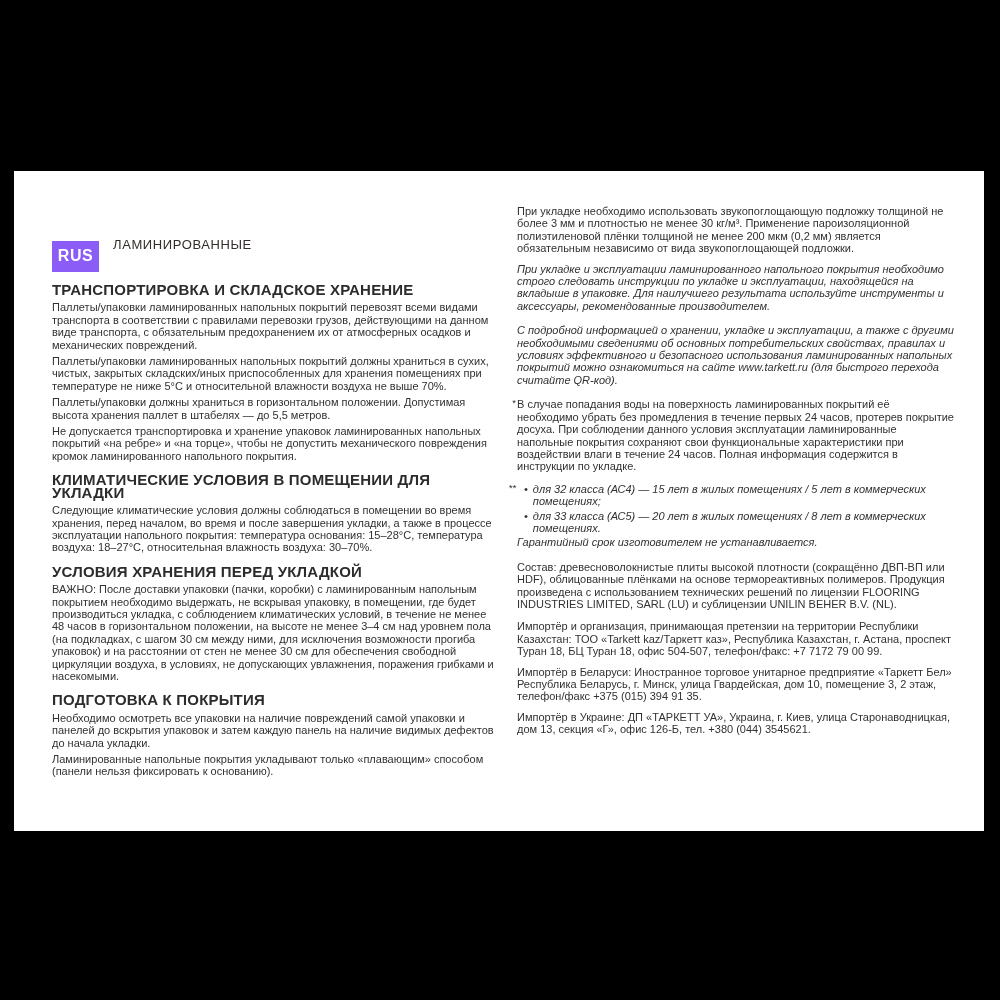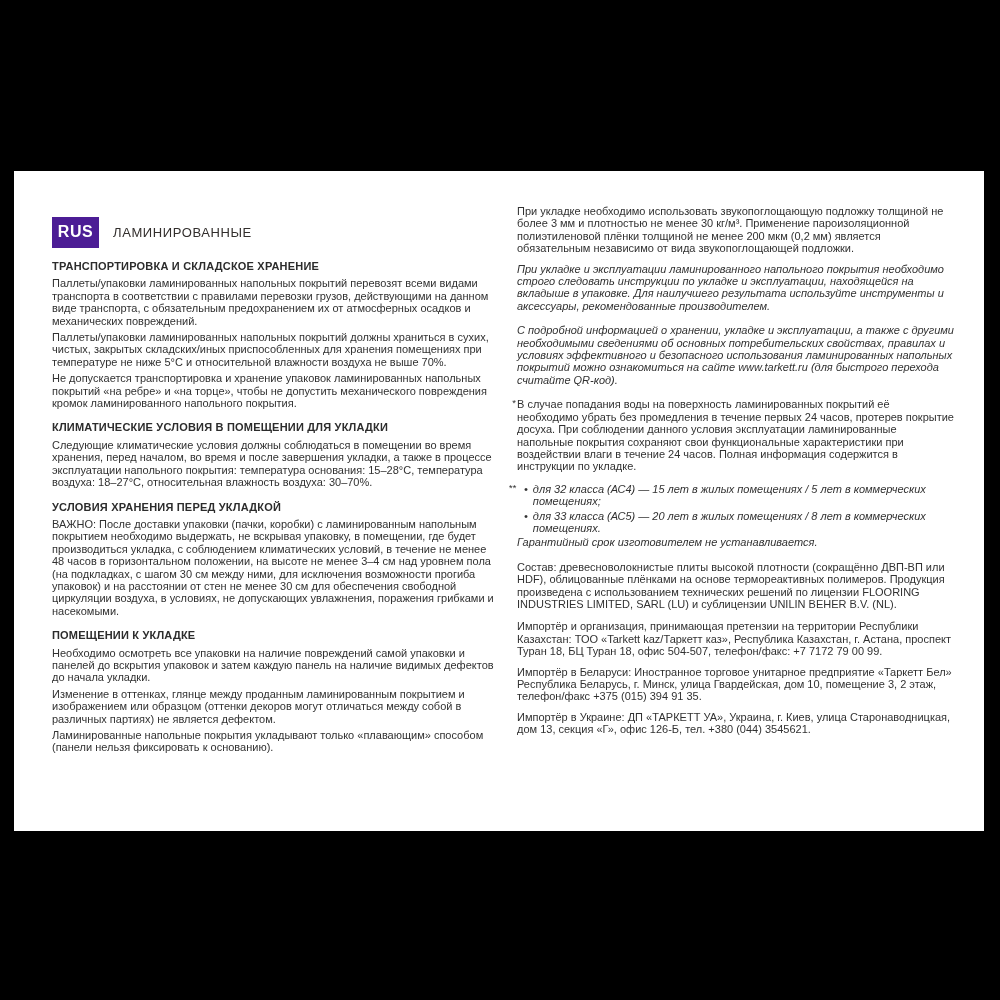--- a/index.html
+++ b/index.html
@@ -12,29 +12,29 @@
     position:absolute;left:14px;top:171px;width:970px;height:660px;
     background:#fff;color:#313131;
   }
   .col{position:absolute;font-size:11px;line-height:12.4px;}
   .col-left{left:38px;top:46px;width:446px;}
   .col-right{left:503px;top:34px;width:437px;}
 
   
   .header{display:flex;align-items:center;gap:14px;margin-bottom:2px;}
   .badge{
-    width:47px;height:31px;background:#4c1d95;color:#fff;
+    width:47px;height:31px;background:#8b5cf6;color:#fff;
     display:flex;align-items:center;justify-content:center;
-    font-weight:bold;font-size:16px;letter-spacing:.5px;
+    font-weight:bold;font-size:16px;letter-spacing:.5px;margin-top:24px;
   }
   .title{font-size:13px;line-height:21px;color:#322e2c;letter-spacing:.6px;}
 
   
   .sec{
-    font-size:11px;font-weight:bold;letter-spacing:.2px;color:#2c2c2c;
+    font-size:15px;font-weight:bold;letter-spacing:.2px;color:#2c2c2c;
     margin:12px 0 5px 0;
   }
   p{margin:0 0 4px 0;}
   .col-right p{margin:0 0 8px 0;}
   .tight{margin-bottom:0;}
   .mb12{margin-bottom:12px !important;font-style:italic;}
   .mb10{margin-bottom:10px !important;}
 
   
   .note{position:relative;margin:0 0 10px 0;}
@@ -55,31 +55,31 @@
     <div class="header">
       <div class="badge">RUS</div>
       <div class="title">
         <div>ЛАМИНИРОВАННЫЕ</div>
       </div>
     </div>
 
     <div class="sec">ТРАНСПОРТИРОВКА И СКЛАДСКОЕ ХРАНЕНИЕ</div>
     <p>Паллеты/упаковки ламинированных напольных покрытий перевозят всеми видами транспорта в соответствии с правилами перевозки грузов, действующими на данном виде транспорта, с обязательным предохранением их от атмосферных осадков и механических повреждений.</p>
     <p>Паллеты/упаковки ламинированных напольных покрытий должны храниться в сухих, чистых, закрытых складских/иных приспособленных для хранения помещениях при температуре не ниже 5°С и относительной влажности воздуха не выше 70%.</p>
+    <p>Паллеты/упаковки должны храниться в горизонтальном положении. Допустимая высота хранения паллет в штабелях — до 5,5 метров.</p>
     <p>Не допускается транспортировка и хранение упаковок ламинированных напольных покрытий «на ребре» и «на торце», чтобы не допустить механического повреждения кромок ламинированного напольного покрытия.</p>
 
     <div class="sec">КЛИМАТИЧЕСКИЕ УСЛОВИЯ В ПОМЕЩЕНИИ ДЛЯ УКЛАДКИ</div>
     <p class="tight">Следующие климатические условия должны соблюдаться в помещении во время хранения, перед началом, во время и после завершения укладки, а также в процессе эксплуатации напольного покрытия: температура основания: 15–28°С, температура воздуха: 18–27°С, относительная влажность воздуха: 30–70%.</p>
 
     <div class="sec">УСЛОВИЯ ХРАНЕНИЯ ПЕРЕД УКЛАДКОЙ</div>
     <p>ВАЖНО: После доставки упаковки (пачки, коробки) с ламинированным напольным покрытием необходимо выдержать, не вскрывая упаковку, в помещении, где будет производиться укладка, с соблюдением климатических условий, в течение не менее 48 часов в горизонтальном положении, на высоте не менее 3–4 см над уровнем пола (на подкладках, с шагом 30 см между ними, для исключения возможности прогиба упаковок) и на расстоянии от стен не менее 30 см для обеспечения свободной циркуляции воздуха, в условиях, не допускающих увлажнения, поражения грибками и насекомыми.</p>
 
-    <div class="sec">ПОМЕЩЕНИИ К УКЛАДКЕ</div>
+    <div class="sec">ПОДГОТОВКА К ПОКРЫТИЯ</div>
     <p>Необходимо осмотреть все упаковки на наличие повреждений самой упаковки и панелей до вскрытия упаковок и затем каждую панель на наличие видимых дефектов до начала укладки.</p>
-    <p>Изменение в оттенках, глянце между проданным ламинированным покрытием и изображением или образцом (оттенки декоров могут отличаться между собой в различных партиях) не является дефектом.</p>
     <p>Ламинированные напольные покрытия укладывают только «плавающим» способом (панели нельзя фиксировать к основанию).</p>
   </div>
 
   <div class="col col-right">
 
     <p>При укладке необходимо использовать звукопоглощающую подложку толщиной не более 3 мм и плотностью не менее 30 кг/м³. Применение пароизоляционной полиэтиленовой плёнки толщиной не менее 200 мкм (0,2 мм) является обязательным независимо от вида звукопоглощающей подложки.</p>
     <p class="mb12">При укладке и эксплуатации ламинированного напольного покрытия необходимо строго следовать инструкции по укладке и эксплуатации, находящейся на вкладыше в упаковке. Для наилучшего результата используйте инструменты и аксессуары, рекомендованные производителем.</p>
     <p class="mb12">С подробной информацией о хранении, укладке и эксплуатации, а также с другими необходимыми сведениями об основных потребительских свойствах, правилах и условиях эффективного и безопасного использования ламинированных напольных покрытий можно ознакомиться на сайте www.tarkett.ru (для быстрого перехода считайте QR-код).</p>
 
     <div class="note mb10">

